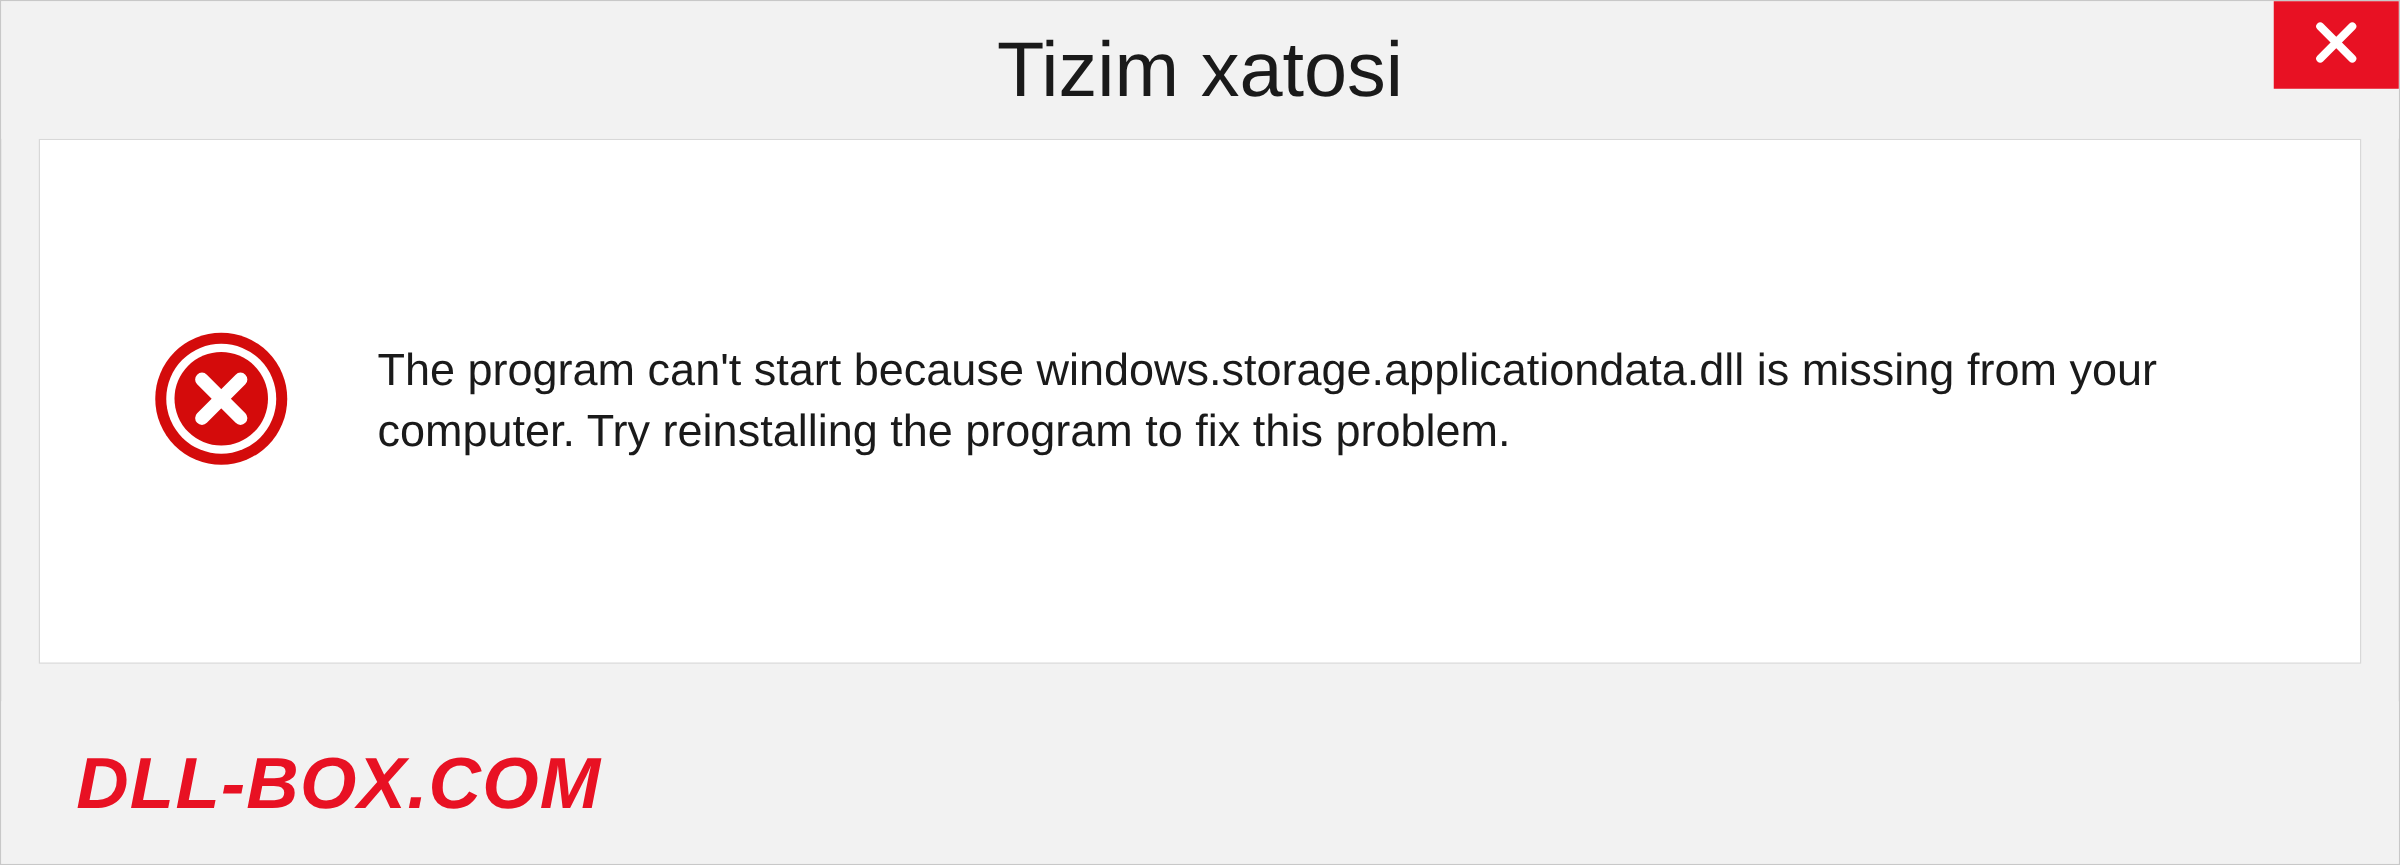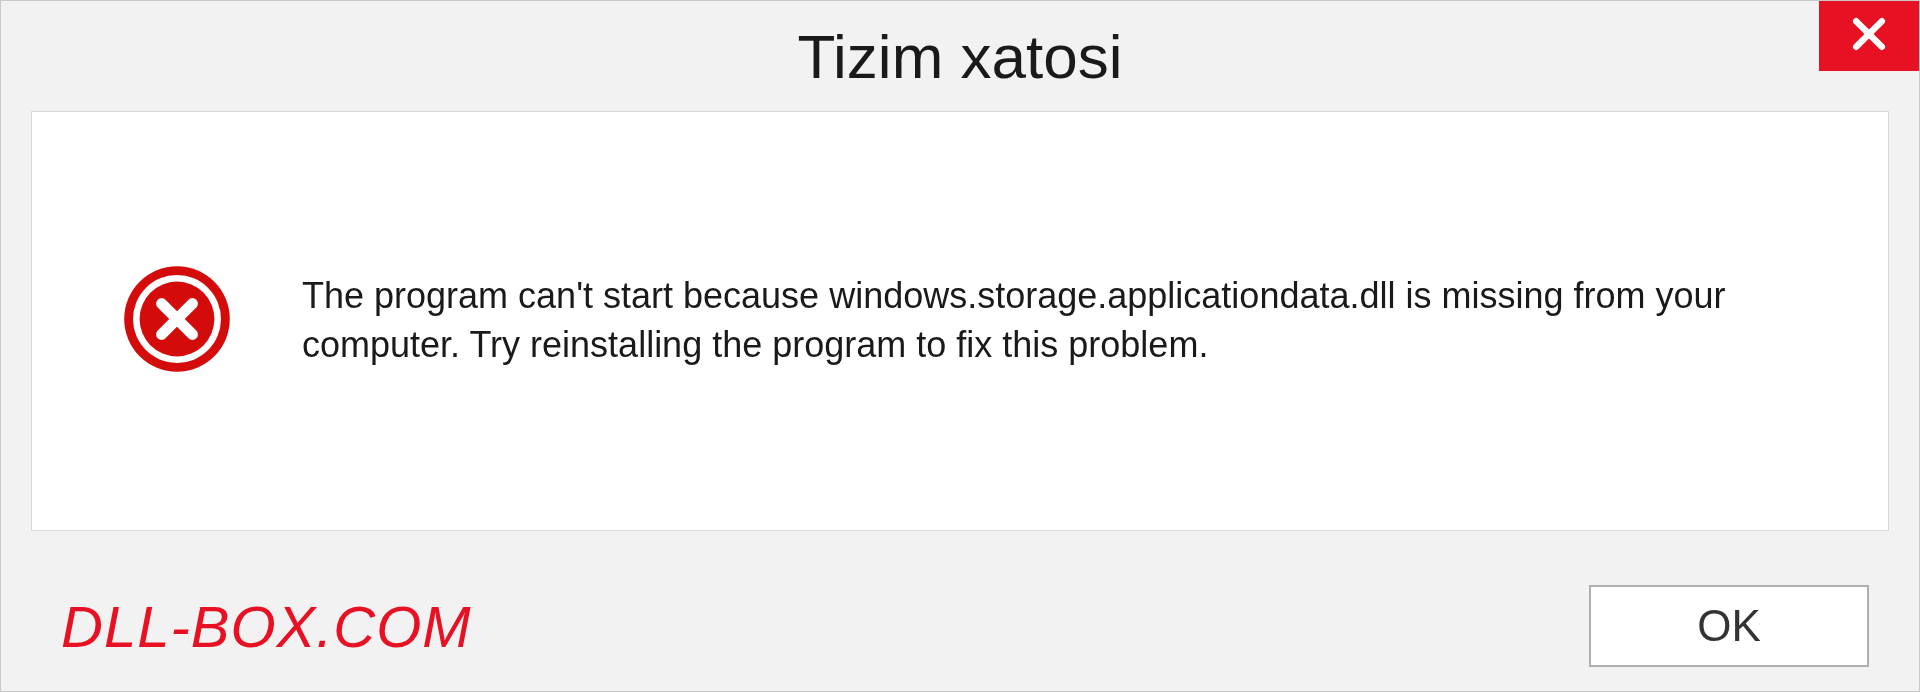--- a/index.html
+++ b/index.html
@@ -78,21 +78,21 @@
     .footer {
       height: 130px;
       display: flex;
       align-items: center;
       justify-content: space-between;
       padding: 0 50px 0 60px;
       background: #f2f2f2;
     }
     .watermark {
       font-size: 58px;
-      font-weight: 400;
+      font-weight: 700;
       color: #e81123;
       font-style: italic;
       letter-spacing: 1px;
       font-family: Arial, sans-serif;
     }
     .ok-btn {
       width: 280px;
       height: 82px;
       background: #ffffff;
       border: 2px solid #b0b0b0;
@@ -129,15 +129,14 @@
         <circle cx="50" cy="50" r="34" fill="#d40b0b"></circle>
         <line x1="36" y1="36" x2="64" y2="64" stroke="#ffffff" stroke-width="10" stroke-linecap="round"></line>
         <line x1="64" y1="36" x2="36" y2="64" stroke="#ffffff" stroke-width="10" stroke-linecap="round"></line>
       </svg>
     </div>
     <div class="message-text">The program can't start because windows.storage.applicationdata.dll is missing from your computer. Try reinstalling the program to fix this problem.</div>
   </div>
 
   <div class="footer">
     <div class="watermark">DLL-BOX.COM</div>
-    <button class="ok-btn">OK</button>
   </div>
 </div>
 
 </body></html>

